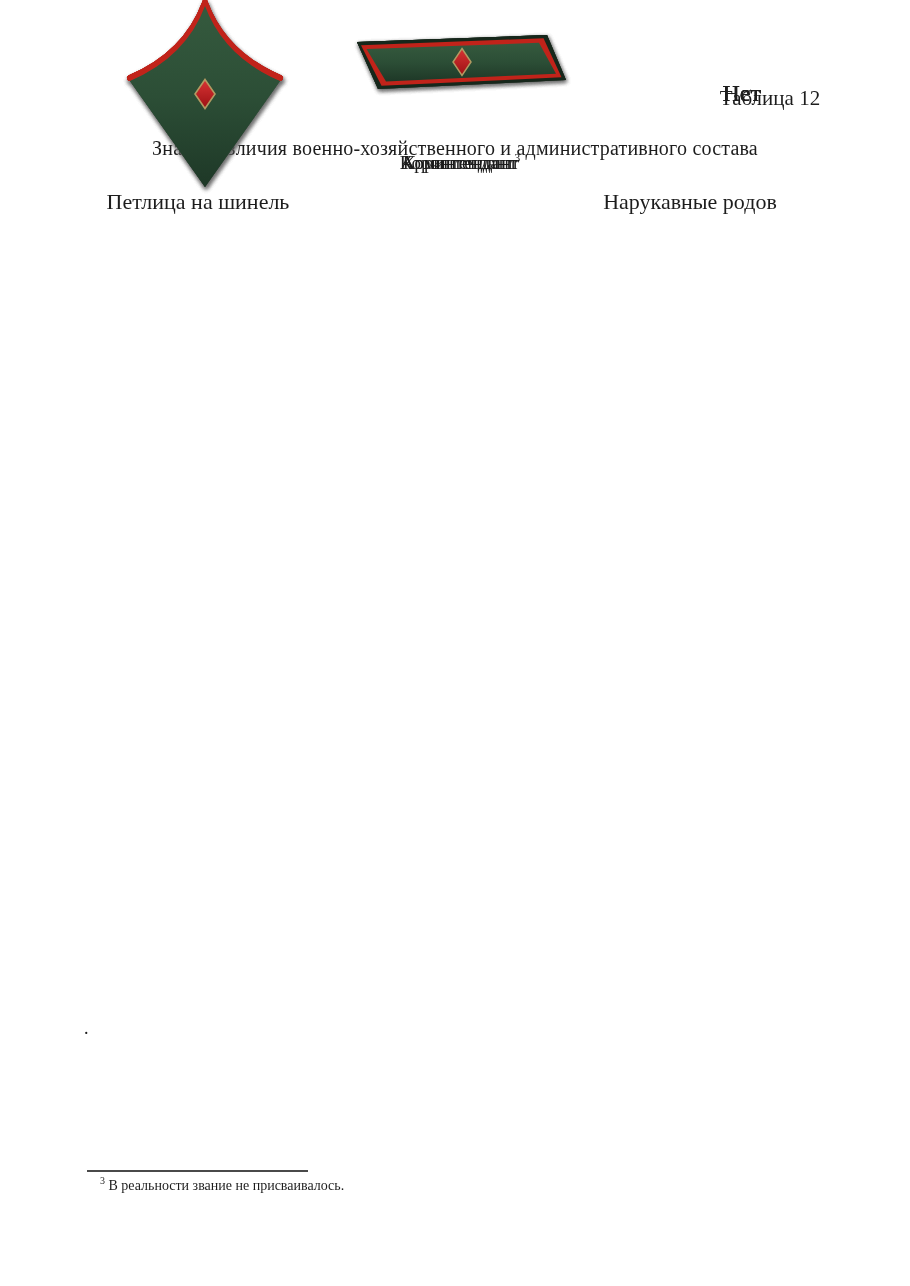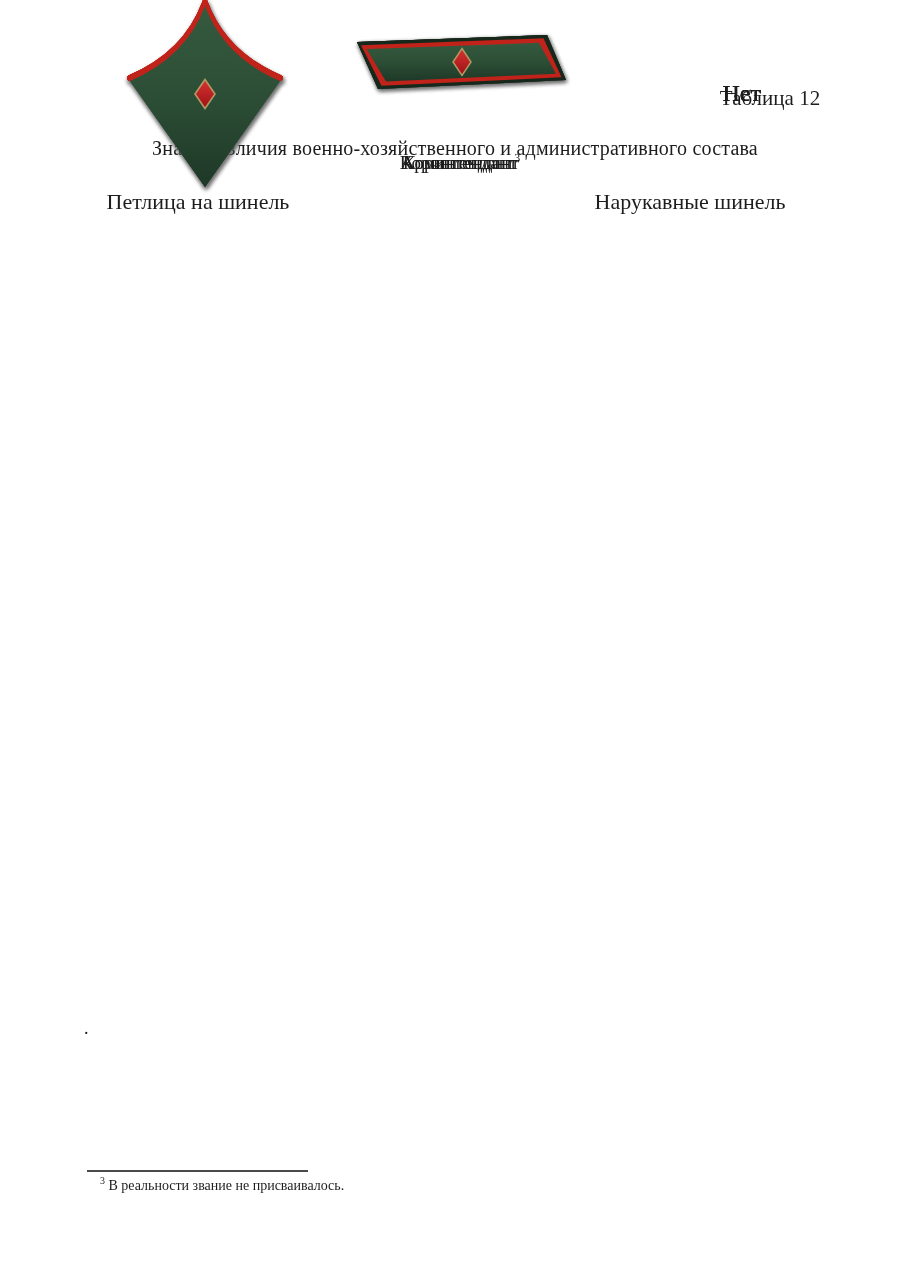--- a/index.html
+++ b/index.html
@@ -45,21 +45,21 @@
 
 <div class="page">
 
   <div class="abs table-label">Таблица 12</div>
 
   <div class="abs title">
     <div>Знаки различия военно-хозяйственного и административного состава</div>
   </div>
 
   <div class="abs col-header h1">Петлица на шинель</div>
-  <div class="abs col-header h3">Нарукавные шинель</div>
+  <div class="abs col-header h3">Нарукавные родов</div>
 
   <div class="row">
     <div class="patch">
         <svg viewBox="0 0 158 192" width="158" height="192" xmlns="http://www.w3.org/2000/svg">
     <defs>
             <linearGradient id="pg0" x1="0" y1="0" x2="0" y2="1">
     <stop offset="0" stop-color="#355a3e"></stop>
     <stop offset="0.5" stop-color="#2c4e36"></stop>
     <stop offset="1" stop-color="#1e3827"></stop>
   </linearGradient>

